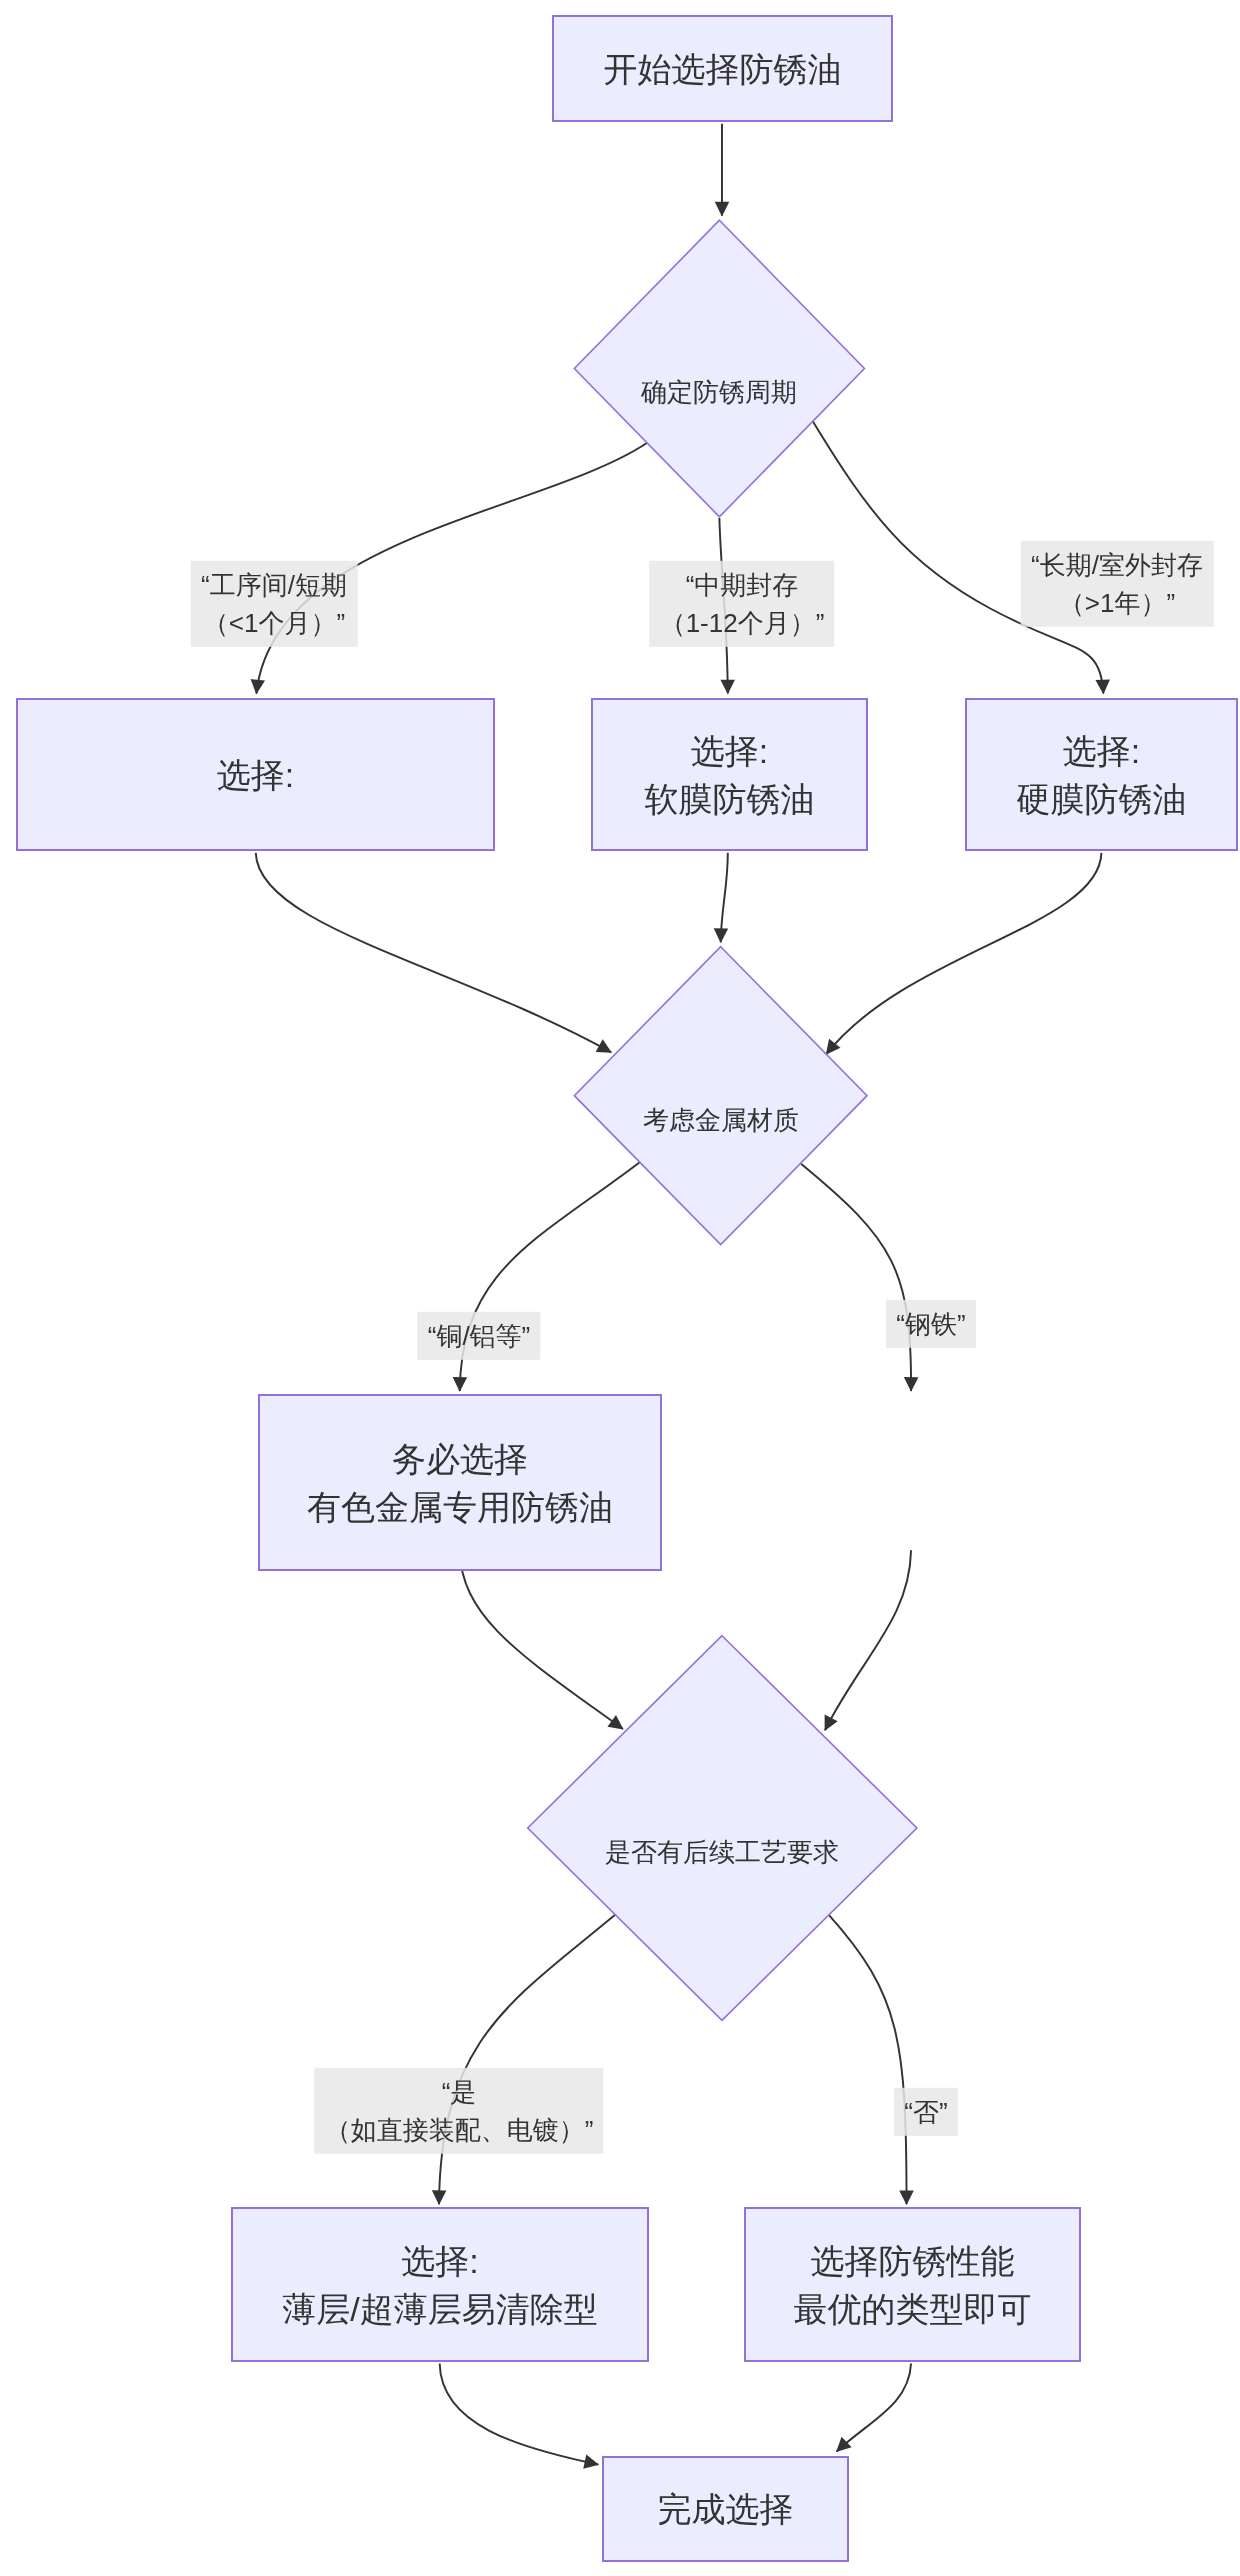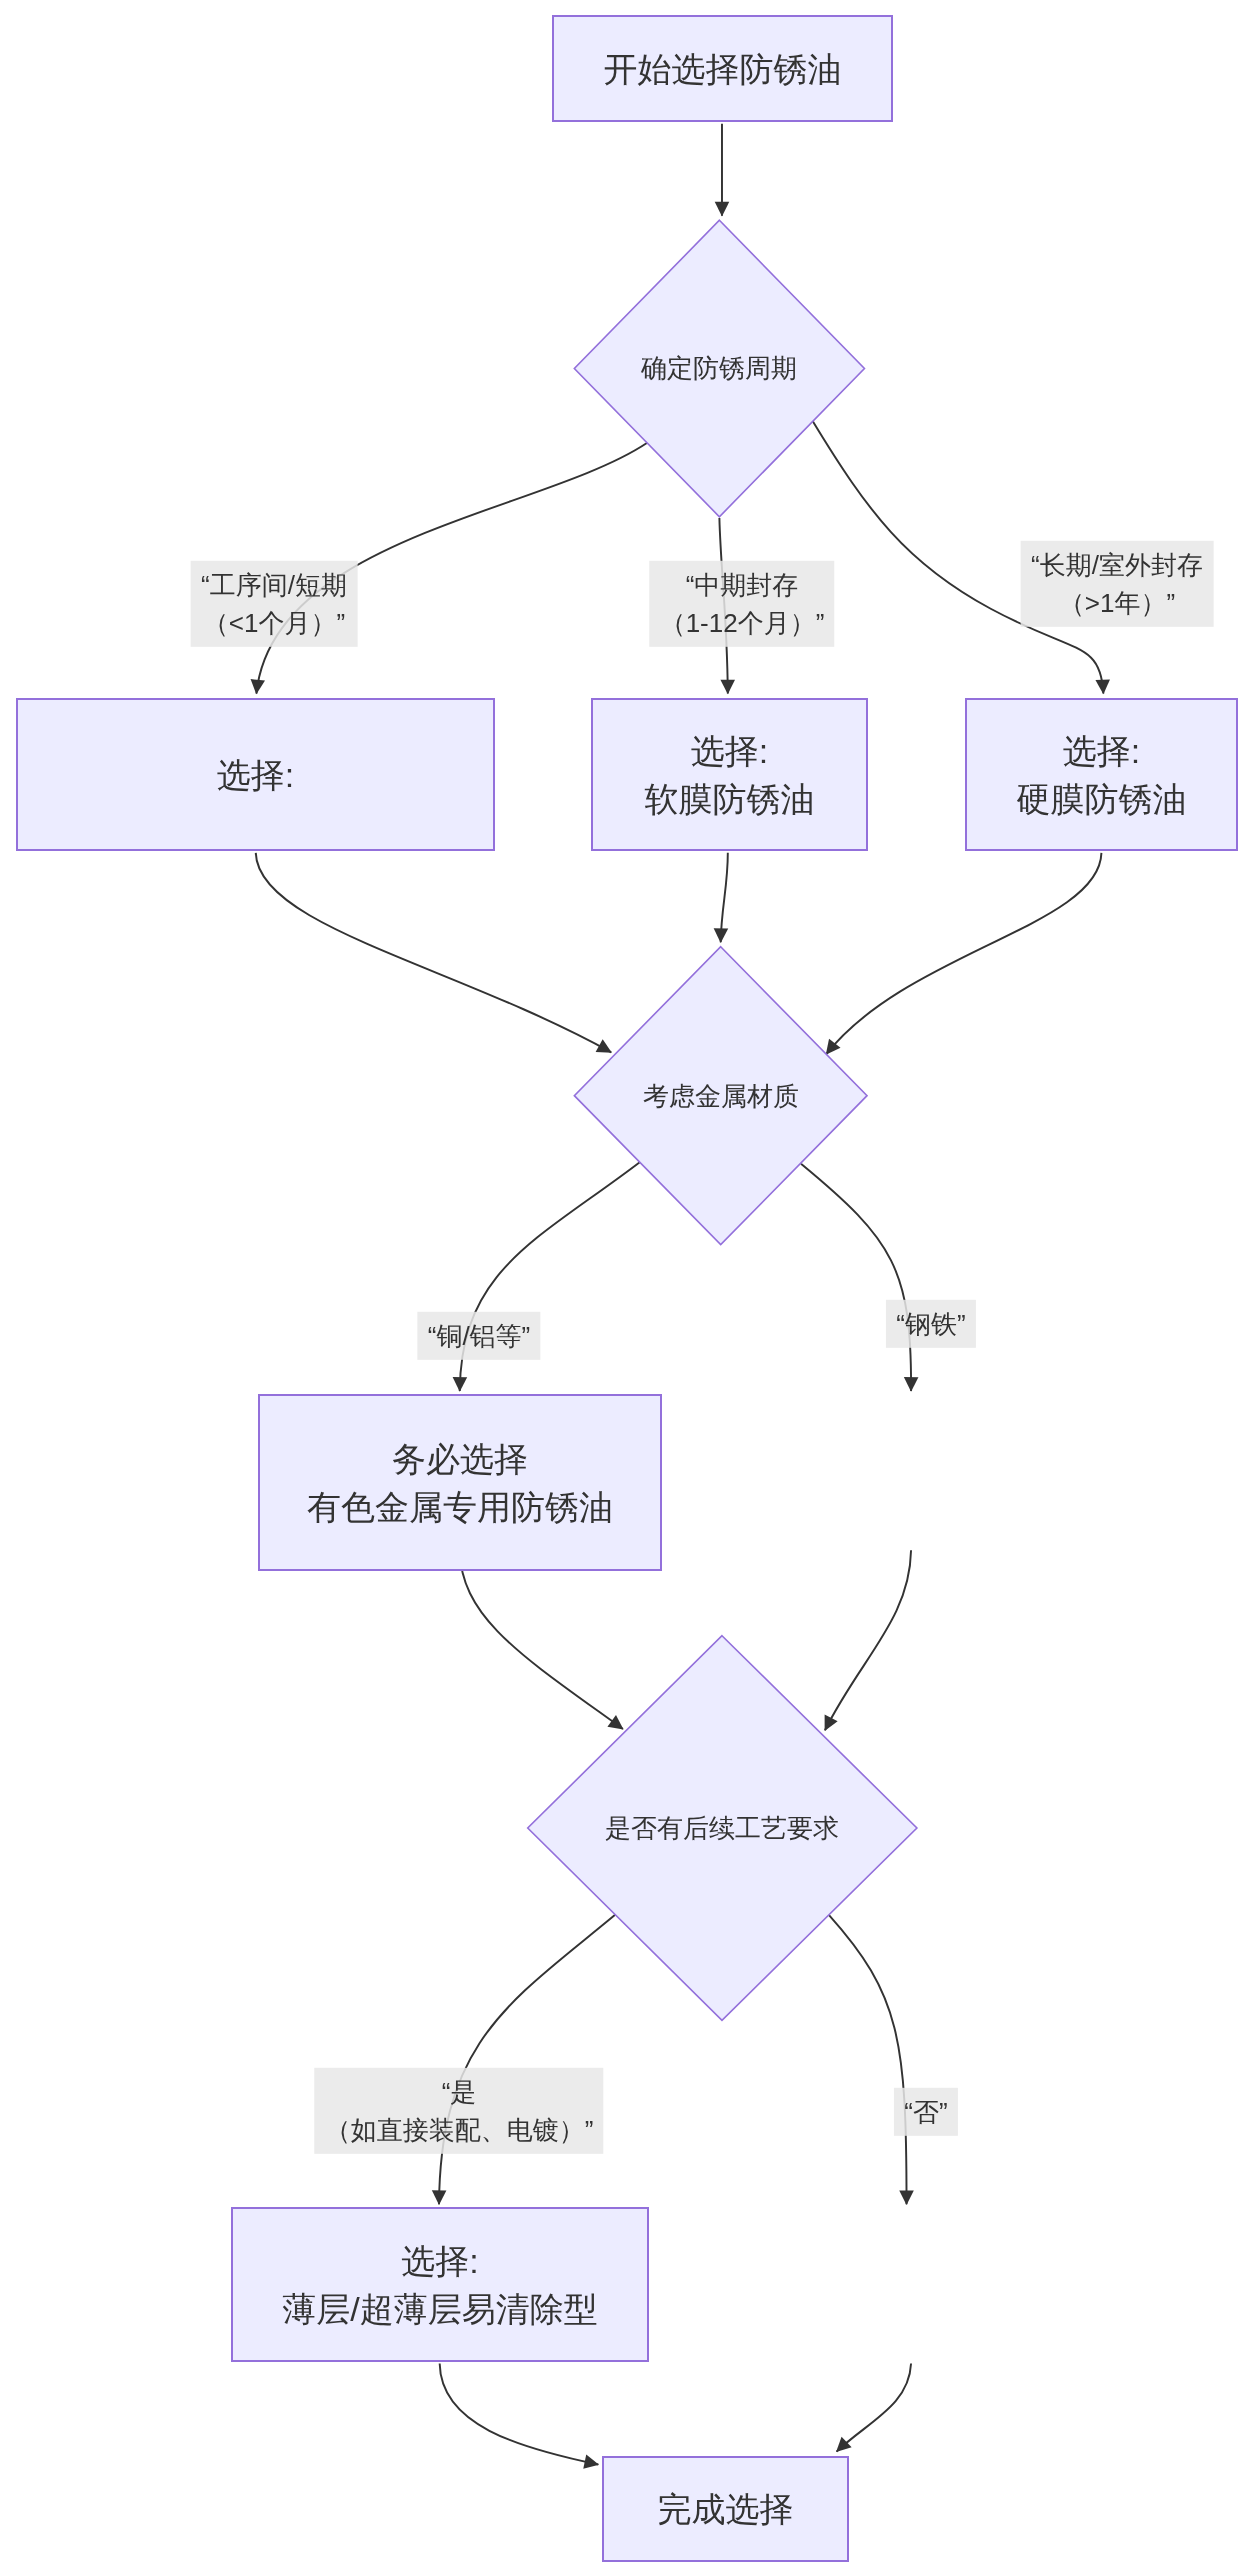--- a/index.html
+++ b/index.html
@@ -46,20 +46,21 @@
     white-space:nowrap;
   }
   .diamond-label{
     position:absolute;
     transform:translate(-50%,-50%);
     font-size:26px;
     line-height:31px;
     white-space:nowrap;
     z-index:2;
     text-align:center;
+    margin-top:24px;
   }
   .edge-label{
     position:absolute;
     transform:translate(-50%,-50%);
     background:rgba(232,232,232,0.85);
     padding:5.2px 10.4px;
     font-size:26px;
     line-height:38px;
     text-align:center;
     z-index:3;
@@ -122,20 +123,24 @@
     <span>务必选择</span>
     <span>有色金属专用防锈油</span>
   </div>
 
 
   <div class="node rect" style="left:231px;top:2207px;width:418px;height:155px">
     <span>选择:</span>
     <span>薄层/超薄层易清除型</span>
   </div>
 
+  <div class="node rect" style="left:744px;top:2207px;width:337px;height:155px">
+    <span>选择防锈性能</span>
+    <span>最优的类型即可</span>
+  </div>
 
   <div class="node rect" style="left:602px;top:2456px;width:247px;height:106px">
     <span>完成选择</span>
   </div>
 
   <div class="diamond-label" style="left:719px;top:368px">确定防锈周期</div>
   <div class="diamond-label" style="left:721px;top:1096px">考虑金属材质</div>
   <div class="diamond-label" style="left:722px;top:1828px">是否有后续工艺要求</div>
 
   <div class="edge-label" style="left:253px;top:604px">

